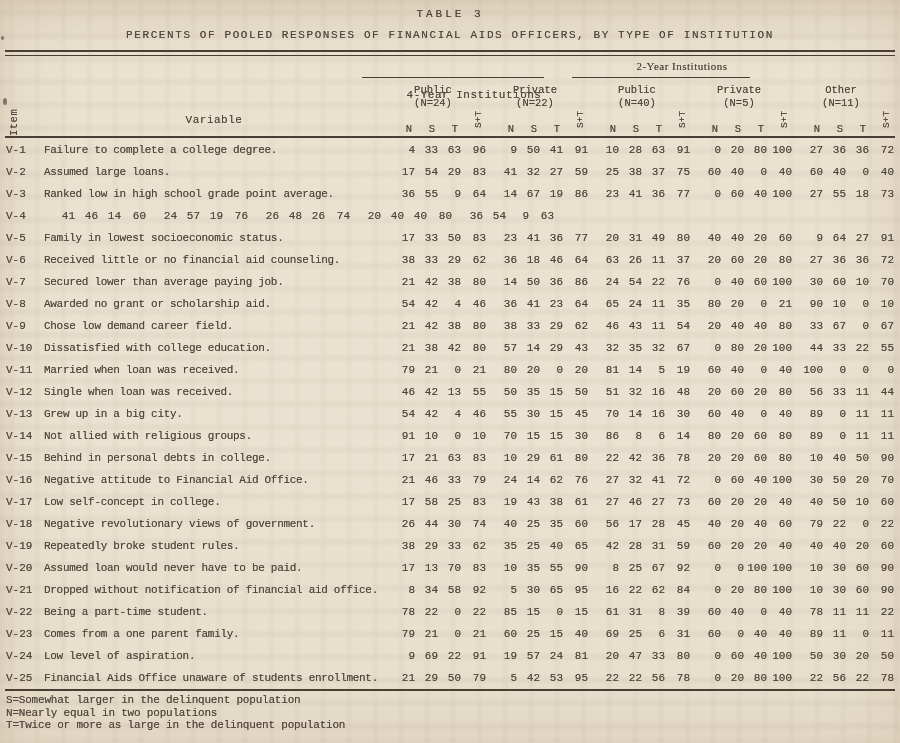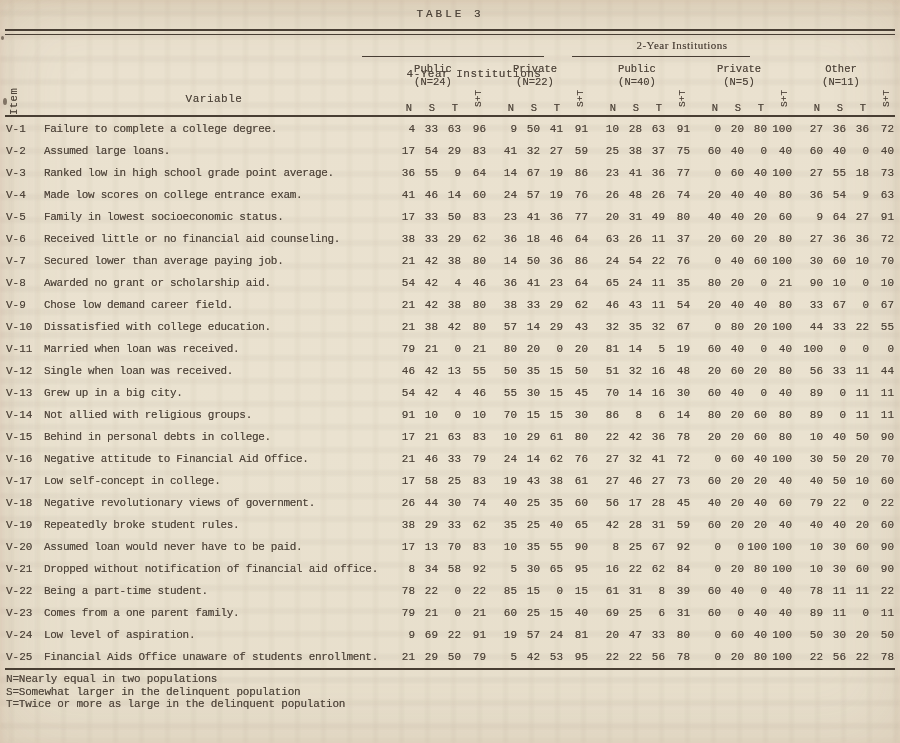--- a/index.html
+++ b/index.html
@@ -68,20 +68,21 @@
 </head>
 <body>
 
 <div class="page ink">
   <div class="bleed"></div>
   <div class="speck" style="left:3px;top:98px;width:4px;height:7px;"></div>
   <div class="speck" style="left:1px;top:36px;width:3px;height:4px;"></div>
 
   <div class="title-block">
     <div class="table-label">TABLE 3</div>
+    <div class="table-title">PERCENTS OF POOLED RESPONSES OF FINANCIAL AIDS OFFICERS, BY TYPE OF INSTITUTION</div>
   </div>
 
   <div class="rule rule-double"></div>
 
   <div class="thead">
     <div class="gtitle gtitle-1">4-Year Institutions</div>
     <div class="gtitle gtitle-2">2-Year Institutions</div>
     <div class="gline gline-1"></div>
     <div class="gline gline-2"></div>
 
@@ -243,21 +244,20 @@
         </div>
         <div class="grp">
           <div class="vc">27</div>
           <div class="vc">55</div>
           <div class="vc">18</div>
           <div class="vc">73</div>
         </div>
       </div>
       <div class="row">
         <div class="cell-item">V-4</div>
-        <div class="cell-var">Made low scores on college entrance exam.</div>
         <div class="grp">
           <div class="vc">41</div>
           <div class="vc">46</div>
           <div class="vc">14</div>
           <div class="vc">60</div>
         </div>
         <div class="grp">
           <div class="vc">24</div>
           <div class="vc">57</div>
           <div class="vc">19</div>
@@ -994,17 +994,17 @@
           <div class="vc">56</div>
           <div class="vc">22</div>
           <div class="vc">78</div>
         </div>
       </div>
     </div>
 
   <div class="rule rule-heavy"></div>
 
   <div class="footnotes">
+    <div>S=Somewhat larger in the delinquent population</div>
     <div>N=Nearly equal in two populations</div>
-    <div>S=Somewhat larger in the delinquent population</div>
     <div>T=Twice or more as large in the delinquent population</div>
   </div>
 </div>
 
 </body></html>

